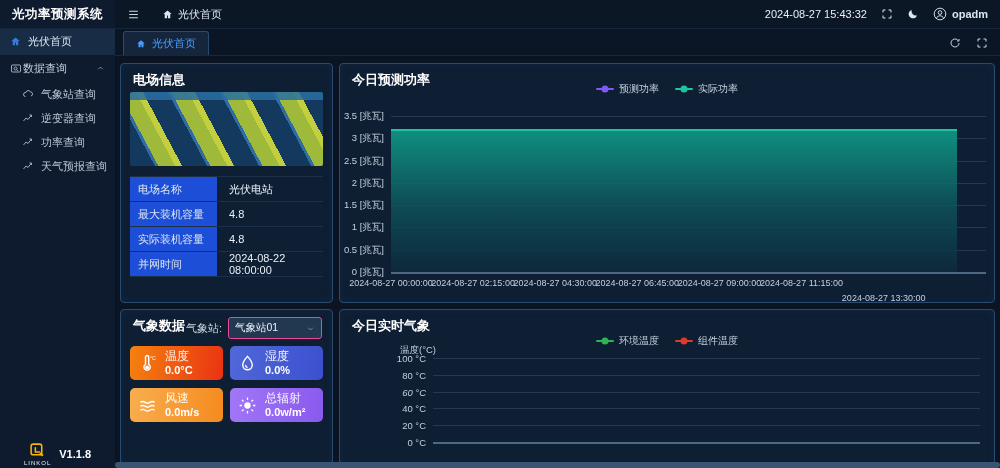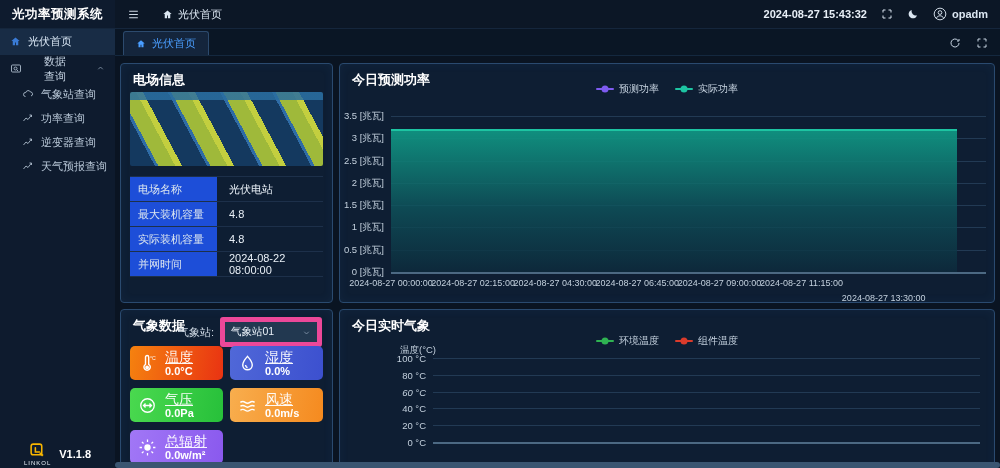--- a/index.html
+++ b/index.html
@@ -10,31 +10,31 @@
   
   .header{position:absolute;top:0;left:0;right:0;height:28px;background:#0c1726;
           display:flex;align-items:center;border-bottom:1px solid #15263c;z-index:5;}
   .brand{width:115px;height:100%;display:flex;align-items:center;justify-content:center;
          background:#0e1b2e;font-family:"Liberation Serif", serif;font-weight:bold;
          font-size:12.5px;color:#ffffff;letter-spacing:.5px;flex:0 0 auto;}
   .hamburger{margin-left:12px;color:#cfdae6;cursor:pointer;}
   .breadcrumb{display:flex;align-items:center;gap:5px;margin-left:22px;font-size:11px;color:#dbe6f1;}
   .hspacer{flex:1;}
   .hright{display:flex;align-items:center;gap:14px;margin-right:12px;color:#dbe6f1;}
-  .datetime{font-size:11px;font-weight:bold;color:#e8eff7;}
+  .datetime{font-size:11px;font-weight:normal;color:#e8eff7;}
   .huser{display:flex;align-items:center;gap:5px;font-size:11px;font-weight:bold;}
 
   
   .sidebar{position:absolute;top:28px;left:0;bottom:0;width:115px;background:#0e1b2e;z-index:4;}
   .side-item{height:27px;display:flex;align-items:center;gap:7px;padding:0 10px;
              font-size:11px;color:#c3d1e0;cursor:pointer;}
   .side-item.active{background:#182c45;color:#d9e7f5;}
   .side-item.active .sicon{color:#3a7bd5;}
   .sicon{color:#aebdcd;flex:0 0 auto;}
-  .side-group{height:27px;display:flex;align-items:center;gap:22px;padding:0 10px;
+  .side-group{height:27px;display:flex;align-items:center;gap:1px;padding:0 10px;
               font-size:11px;color:#c3d1e0;cursor:pointer;}
   .gcaret{margin-left:auto;color:#93a5b8;}
   .side-sub{height:24px;display:flex;align-items:center;gap:7px;padding:0 8px 0 22px;
             font-size:11px;color:#b7c6d6;cursor:pointer;}
   .side-logo{position:absolute;bottom:2px;left:0;width:115px;display:flex;align-items:center;
              justify-content:center;gap:8px;}
   .logo-mark{display:flex;flex-direction:column;align-items:center;}
   .logo-word{font-size:6px;color:#e8eff7;letter-spacing:1px;margin-top:1px;}
   .version{font-size:11px;font-weight:bold;color:#ffffff;}
 
@@ -84,30 +84,30 @@
          white-space:nowrap;font-size:9.5px;color:#c3d0dd;}
   .xtick{position:absolute;top:100%;margin-top:6px;transform:translateX(-50%);
          white-space:nowrap;font-size:9px;color:#c3d0dd;}
   .fill{position:absolute;left:0;bottom:0;z-index:1;
         background:linear-gradient(180deg, rgba(16,148,130,.95) 0%, rgba(14,84,92,.8) 55%, rgba(13,42,60,.85) 100%);}
   .ylab{position:absolute;top:34px;left:60px;font-size:9.5px;color:#c3d0dd;}
 
   
   .station{position:absolute;top:7px;right:10px;display:flex;align-items:center;gap:6px;}
   .station-label{font-size:11px;color:#cfd9e4;}
-  .select{width:80px;height:20px;background:#223850;border:5px solid #ec4899;border-radius:3px;
+  .select{width:80px;height:20px;background:#223850;border:1px solid #ec4899;border-radius:3px;
           display:flex;align-items:center;padding:0 6px;font-size:10.5px;color:#eaf1f8;cursor:pointer;}
   .select .sel-caret{margin-left:auto;color:#8fa2b5;}
   .wgrid{position:absolute;top:36px;left:9px;right:9px;display:grid;
          grid-template-columns:1fr 1fr;gap:8px 7px;}
   .wcard{height:34px;border-radius:5px;display:flex;align-items:center;gap:8px;padding:0 8px;
          color:#ffffff;}
   .wicon{flex:0 0 auto;display:flex;}
   .wtxt{display:flex;flex-direction:column;line-height:1.15;}
-  .wlabel{font-size:14px;opacity:.95;text-decoration:underline;}
+  .wlabel{font-size:12px;opacity:.95;}
   .wvalue{font-size:11px;font-weight:bold;}
 
   
   .hscroll{position:absolute;left:115px;right:0;bottom:0;height:6px;background:#3a5571;
            border-radius:3px;z-index:6;cursor:pointer;}
 </style>
 </head>
 <body>
 
 <div class="header">
@@ -182,29 +182,29 @@
         </svg>
     </span>
     <span>气象站查询</span>
   </div>
   <div class="side-sub">
     <span class="sicon">
       <svg viewBox="0 0 24 24" width="12" height="12" fill="none" stroke="currentColor" stroke-width="1.8">
           <path d="M3 18l5-6 4 3 7-9M15 6h4v4"></path>
         </svg>
     </span>
-    <span>功率查询</span>
+    <span>逆变器查询</span>
   </div>
   <div class="side-sub">
     <span class="sicon">
       <svg viewBox="0 0 24 24" width="12" height="12" fill="none" stroke="currentColor" stroke-width="1.8">
           <path d="M3 18l5-6 4 3 7-9M15 6h4v4"></path>
         </svg>
     </span>
-    <span>逆变器查询</span>
+    <span>功率查询</span>
   </div>
   <div class="side-sub">
     <span class="sicon">
       <svg viewBox="0 0 24 24" width="12" height="12" fill="none" stroke="currentColor" stroke-width="1.8">
           <path d="M3 18l5-6 4 3 7-9M15 6h4v4"></path>
         </svg>
     </span>
     <span>天气预报查询</span>
   </div>
   <div class="side-logo">
@@ -347,32 +347,20 @@
             <svg viewBox="0 0 24 24" width="19" height="19" fill="none" stroke="#fff" stroke-width="1.8">
                 <path d="M12 3s6 6.5 6 11a6 6 0 1 1-12 0c0-4.5 6-11 6-11z"></path>
                 <path d="M9.5 14a3.5 3.5 0 0 0 2.5 3.3"></path>
               </svg>
           </span>
           <span class="wtxt">
               <span class="wlabel">湿度</span>
               <span class="wvalue">0.0%</span>
             </span>
         </div>
-        <div class="wcard" style="background: linear-gradient(100deg, rgb(74, 217, 79), rgb(39, 192, 58));">
-          <span class="wicon">
-            <svg viewBox="0 0 24 24" width="19" height="19" fill="none" stroke="#fff" stroke-width="1.7">
-                <circle cx="12" cy="12" r="8.5"></circle>
-                <path d="M7 12h10M14.5 9.5L17 12l-2.5 2.5M9.5 9.5L7 12l2.5 2.5"></path>
-              </svg>
-          </span>
-          <span class="wtxt">
-              <span class="wlabel">气压</span>
-              <span class="wvalue">0.0Pa</span>
-            </span>
-        </div>
         <div class="wcard" style="background: linear-gradient(100deg, rgb(248, 174, 78), rgb(245, 138, 31));">
           <span class="wicon">
             <svg viewBox="0 0 24 24" width="19" height="19" fill="none" stroke="#fff" stroke-width="1.8">
                 <path d="M3 8c2-1.5 4-1.5 6 0s4 1.5 6 0 4-1.5 6 0M3 13c2-1.5 4-1.5 6 0s4 1.5 6 0 4-1.5 6 0M3 18c2-1.5 4-1.5 6 0s4 1.5 6 0 4-1.5 6 0"></path>
               </svg>
           </span>
           <span class="wtxt">
               <span class="wlabel">风速</span>
               <span class="wvalue">0.0m/s</span>
             </span>

